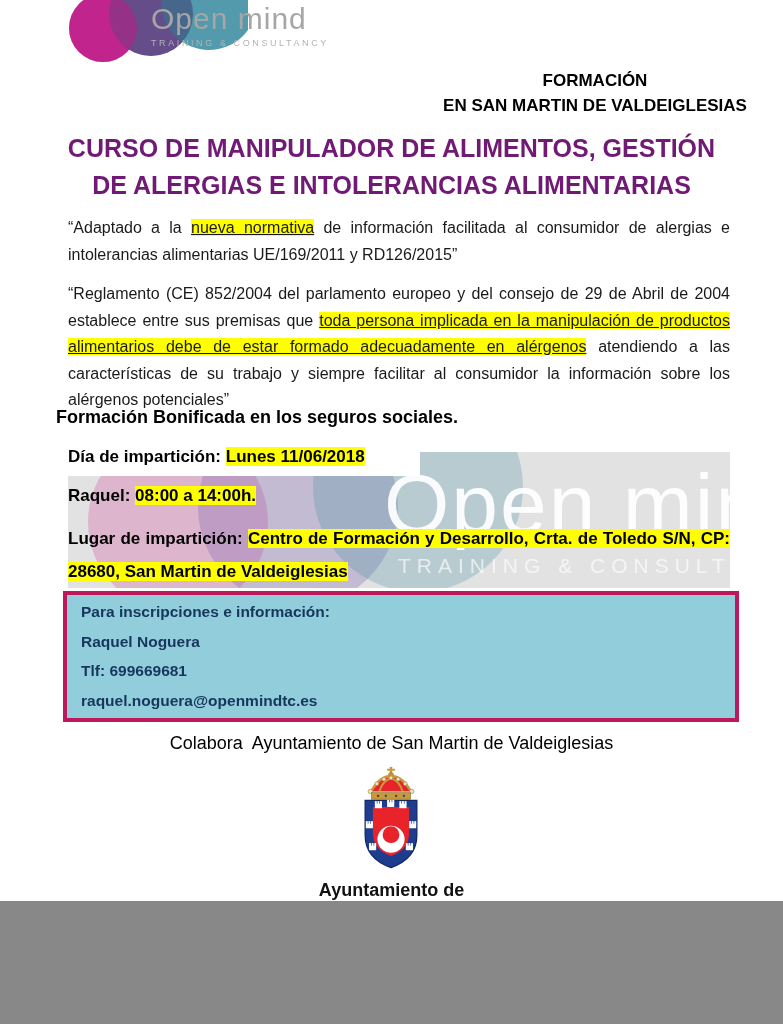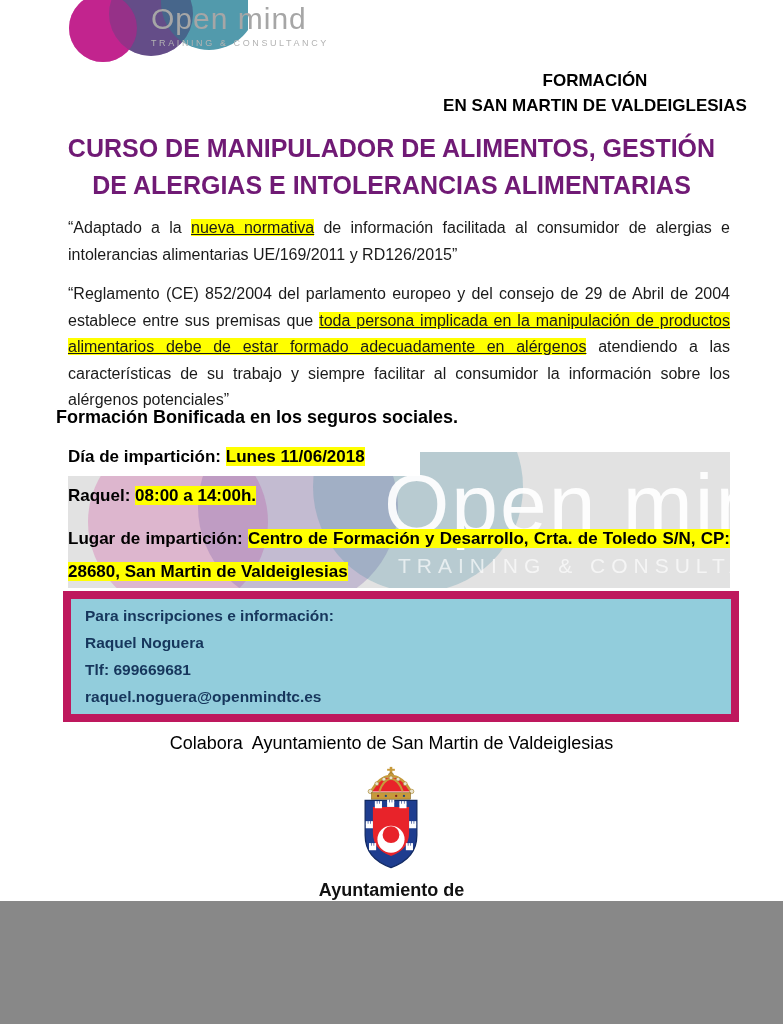--- a/index.html
+++ b/index.html
@@ -37,21 +37,21 @@
     letter-spacing:2px; white-space:nowrap; }
   .wm-tag { position:absolute; left:330px; top:102px; font-size:21px; letter-spacing:6px;
     color:rgba(255,255,255,0.65); white-space:nowrap; }
   .sched-line { position:absolute; left:68px; width:662px; font-weight:bold; font-size:17px;
     color:#000; }
   .sl1 { top:447px; }
   .sl2 { top:486px; }
   .sl3 { top:522px; line-height:33px; text-align:justify; }
   
   .contact-box { position:absolute; left:63px; top:591px; width:676px; height:131px;
-    background:#92cddc; border:8px solid #be185d; padding:8px 14px;
+    background:#92cddc; border:4px solid #be185d; padding:8px 14px;
     display:flex; flex-direction:column; justify-content:space-between;
     font-weight:bold; font-size:15.5px; color:#16365c; }
   
   .collab { position:absolute; left:40px; top:733px; width:703px; text-align:center;
     font-weight:normal; font-size:18px; color:#000; white-space:pre-wrap; }
   
   .crest { position:absolute; left:336px; top:763px; width:110px; height:115px; }
   .crest-caption { position:absolute; left:190px; top:880px; width:403px; text-align:center;
     font-weight:bold; font-size:18px; line-height:21px; color:#111; }
   

